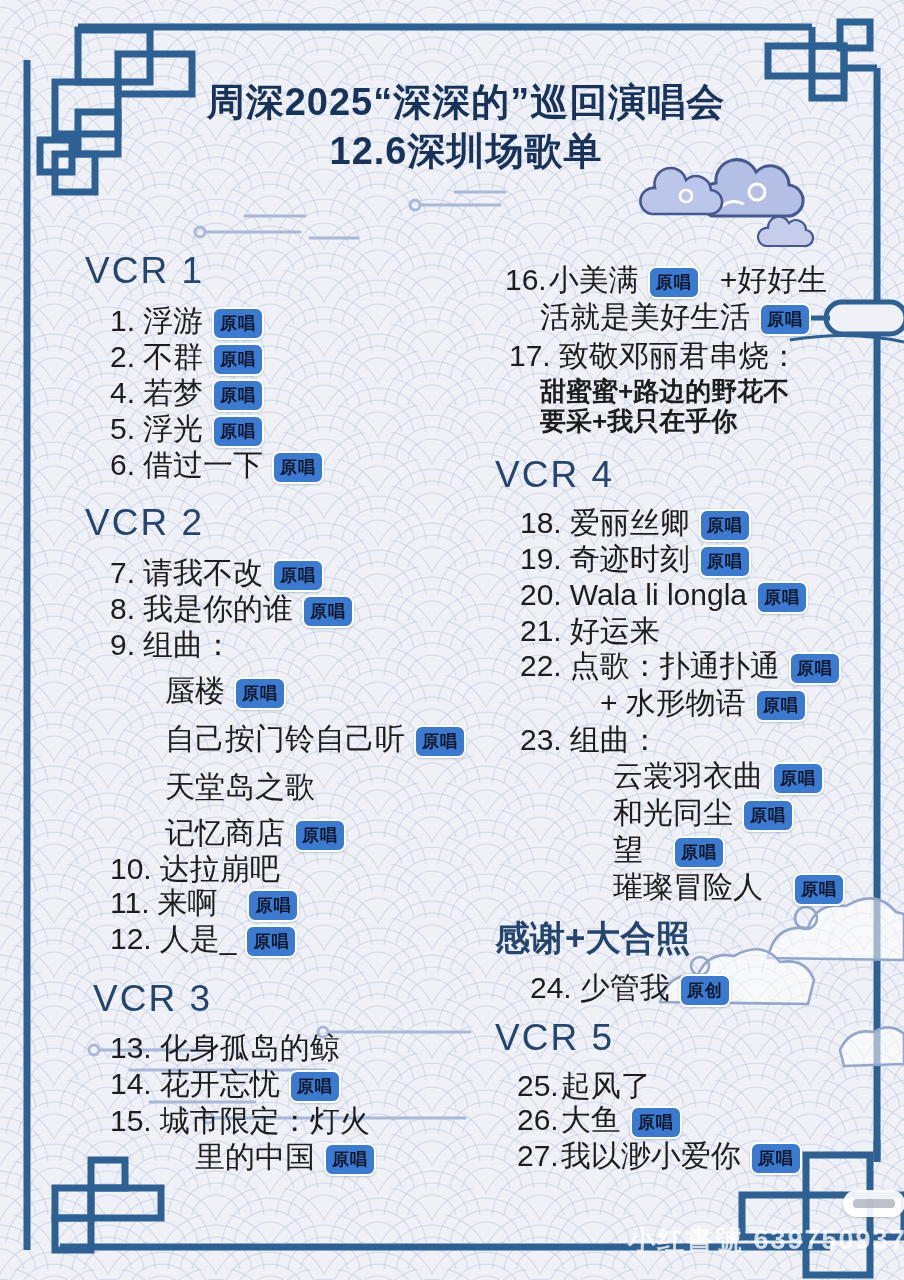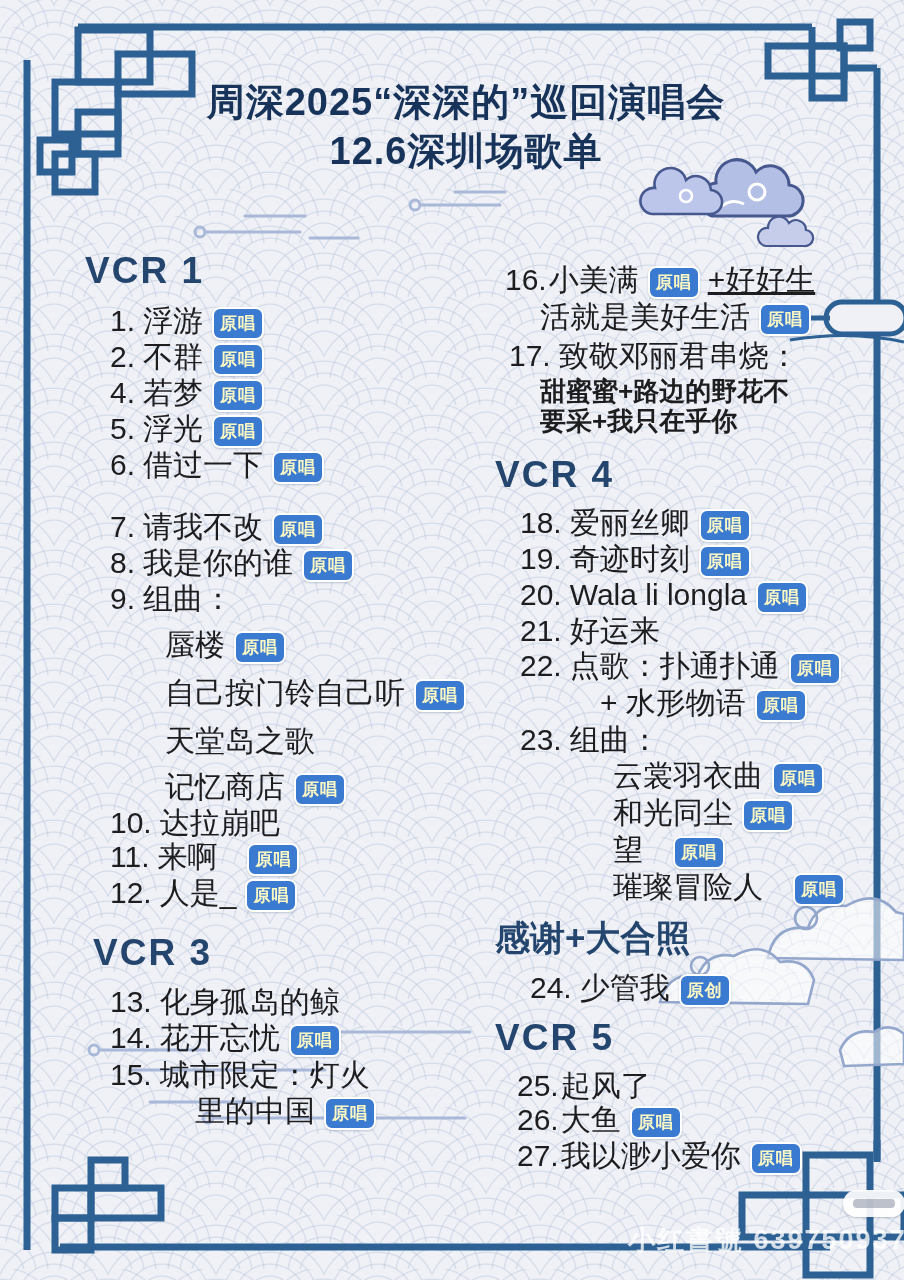--- a/index.html
+++ b/index.html
@@ -28,44 +28,44 @@
 
   .title{
     position:absolute;left:0;right:0;top:78px;
     text-align:center;color:#17335a;font-weight:800;
     font-size:38px;line-height:49px;letter-spacing:1px;padding-left:28px;
   }
   .col{position:absolute;}
   .col-left{left:85px;top:248px;width:400px;}
   .col-right{left:495px;top:262px;width:405px;}
 
-  .sec{font-size:37px;line-height:46px;font-weight:700;color:#24466e;letter-spacing:2px;white-space:nowrap;}
+  .sec{font-size:37px;line-height:46px;font-weight:400;color:#24466e;letter-spacing:2px;white-space:nowrap;}
   .thanks{font-size:35px;line-height:44px;font-weight:700;color:#24466e;white-space:nowrap;}
 
   .row{font-size:30px;line-height:34px;font-weight:500;color:#1d1d1f;white-space:nowrap;padding-left:25px;}
   .row .num{margin-right:8px;margin-top:18px;}
   .row.tight .num{margin-right:2px;}
   .row.lh36{line-height:36px;}
   .ind-sub{padding-left:80px;margin-top:12px;}     
   .ind-wrap{padding-left:110px;}   
   .r-ind1{padding-left:45px;}      
   .r-ind2{padding-left:105px;}     
   .r-ind3{padding-left:118px;}     
   .r-24{padding-left:35px;}
   .small{font-size:26px;line-height:30px;font-weight:600;}
 
   .badge{
     display:inline-block;vertical-align:2px;margin-left:9px;
     background:#3a7ad1;border:2px solid #ffffff;border-radius:8px;
-    color:#fef9c3;font-size:17px;line-height:21px;font-weight:700;
+    color:#0f172a;font-size:17px;line-height:21px;font-weight:700;
     padding:4px 6px;letter-spacing:1px;
     box-shadow:0 1px 2px rgba(40,70,120,.25);
   }
   .badge.gap{margin-left:30px;}
-  .t2{margin-left:8px;text-decoration:underline;}
+  .t2{margin-left:20px;}
 
   .watermark{
     position:absolute;left:628px;top:1222px;z-index:3;
     color:rgba(255,255,255,.78);font-size:27px;font-weight:700;letter-spacing:2px;
     white-space:nowrap;
   }
   .wm-pill{
     position:absolute;left:843px;top:1190px;z-index:3;
     width:62px;height:27px;border-radius:14px;background:rgba(255,255,255,.92);
     box-shadow:0 1px 2px rgba(60,80,110,.3);
@@ -167,20 +167,21 @@
     <div class="col col-left">
       <div class="sec">VCR 1</div>
       <div style="height:10px"></div>
       <div class="row"><span class="num">1.</span><span>浮游</span><span class="badge">原唱</span></div>
       <div class="row"><span class="num">2.</span><span>不群</span><span class="badge">原唱</span></div>
       <div class="row"><span class="num">4.</span><span>若梦</span><span class="badge">原唱</span></div>
       <div class="row"><span class="num">5.</span><span>浮光</span><span class="badge">原唱</span></div>
       <div class="row"><span class="num">6.</span><span>借过一下</span><span class="badge">原唱</span></div>
 
       <div style="height:16px"></div>
+      <div class="sec">VCR 2</div>
       <div style="height:10px"></div>
       <div class="row"><span class="num">7.</span><span>请我不改</span><span class="badge">原唱</span></div>
       <div class="row"><span class="num">8.</span><span>我是你的谁</span><span class="badge">原唱</span></div>
       <div class="row"><span class="num">9.</span><span>组曲：</span></div>
       <div class="row ind-sub"><span>蜃楼</span><span class="badge">原唱</span></div>
       <div class="row ind-sub"><span>自己按门铃自己听</span><span class="badge">原唱</span></div>
       <div class="row ind-sub"><span>天堂岛之歌</span></div>
       <div class="row ind-sub"><span>记忆商店</span><span class="badge">原唱</span></div>
       <div class="row"><span class="num">10.</span><span>达拉崩吧</span></div>
       <div class="row"><span class="num">11.</span><span>来啊</span><span class="badge gap">原唱</span></div>

